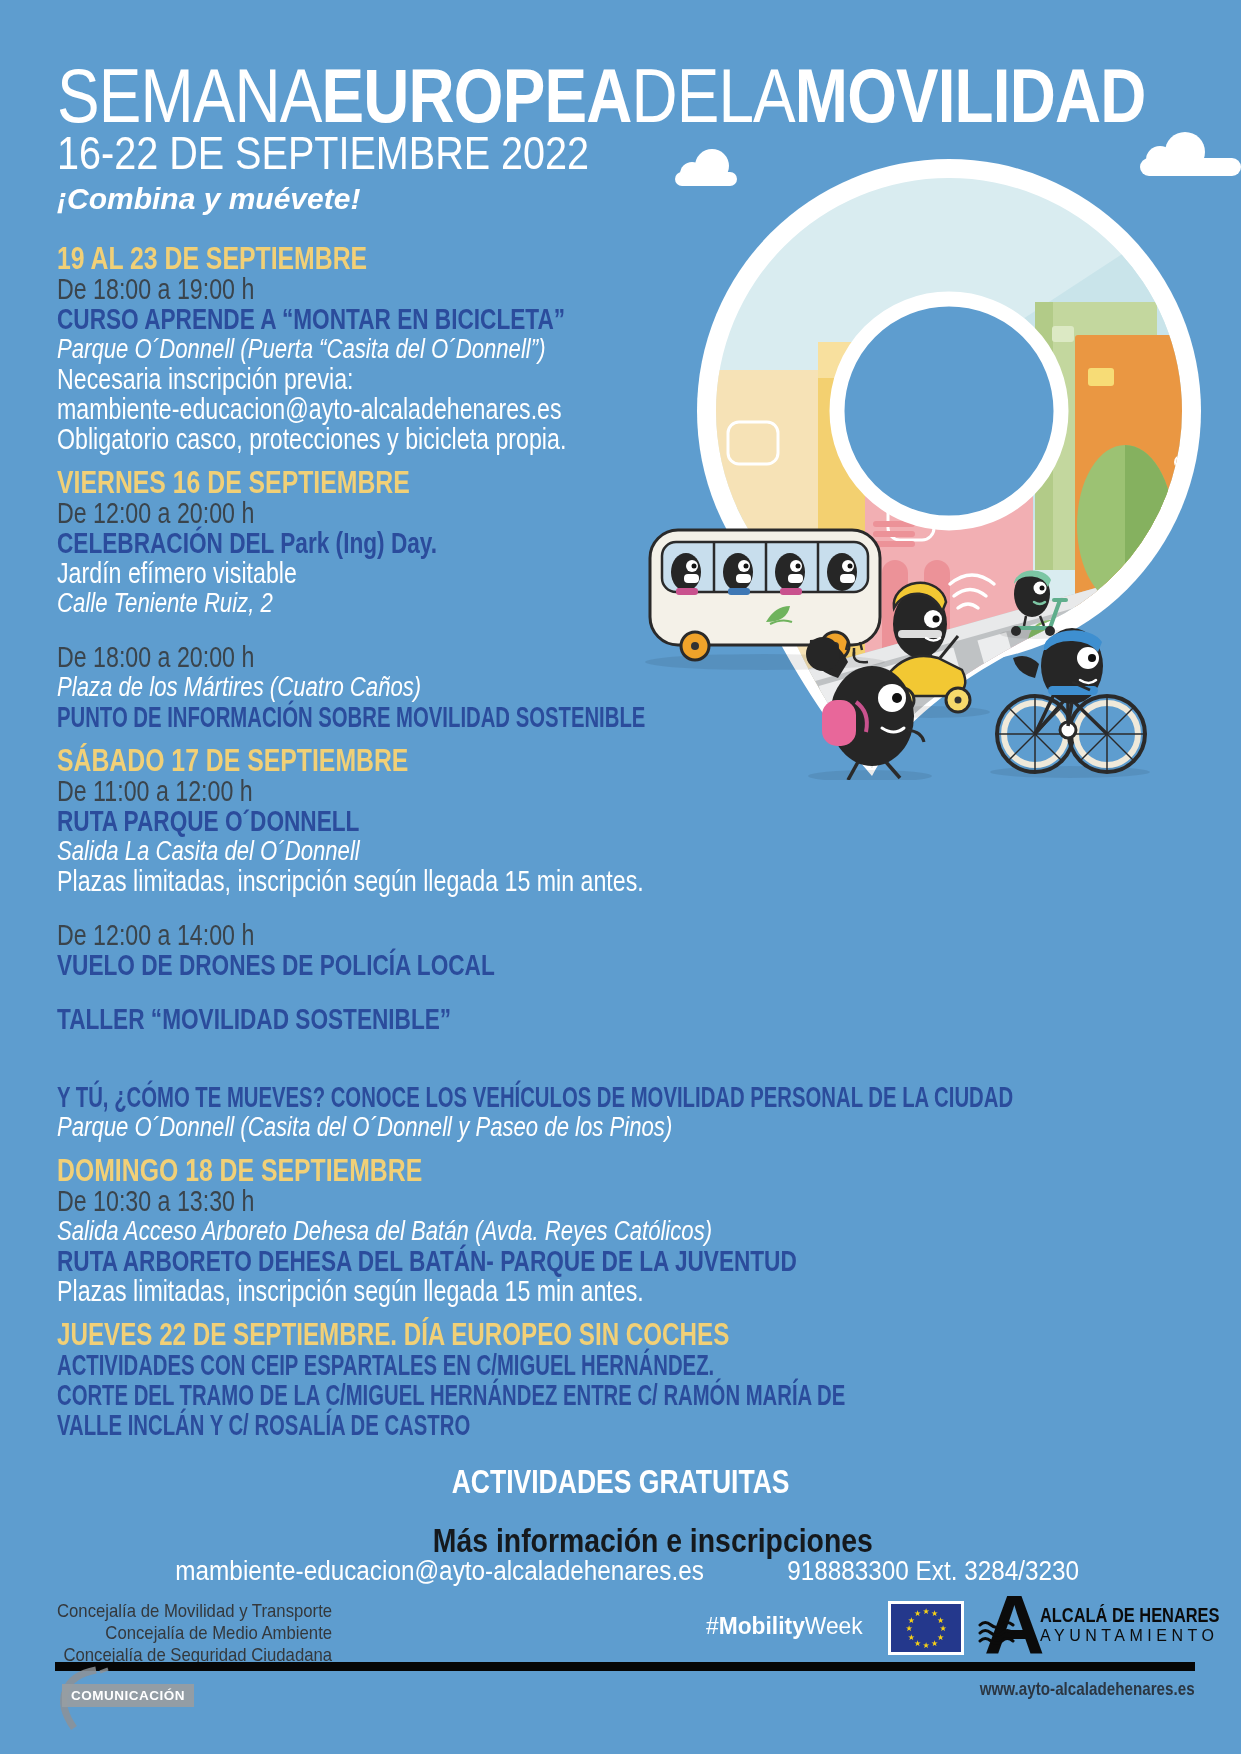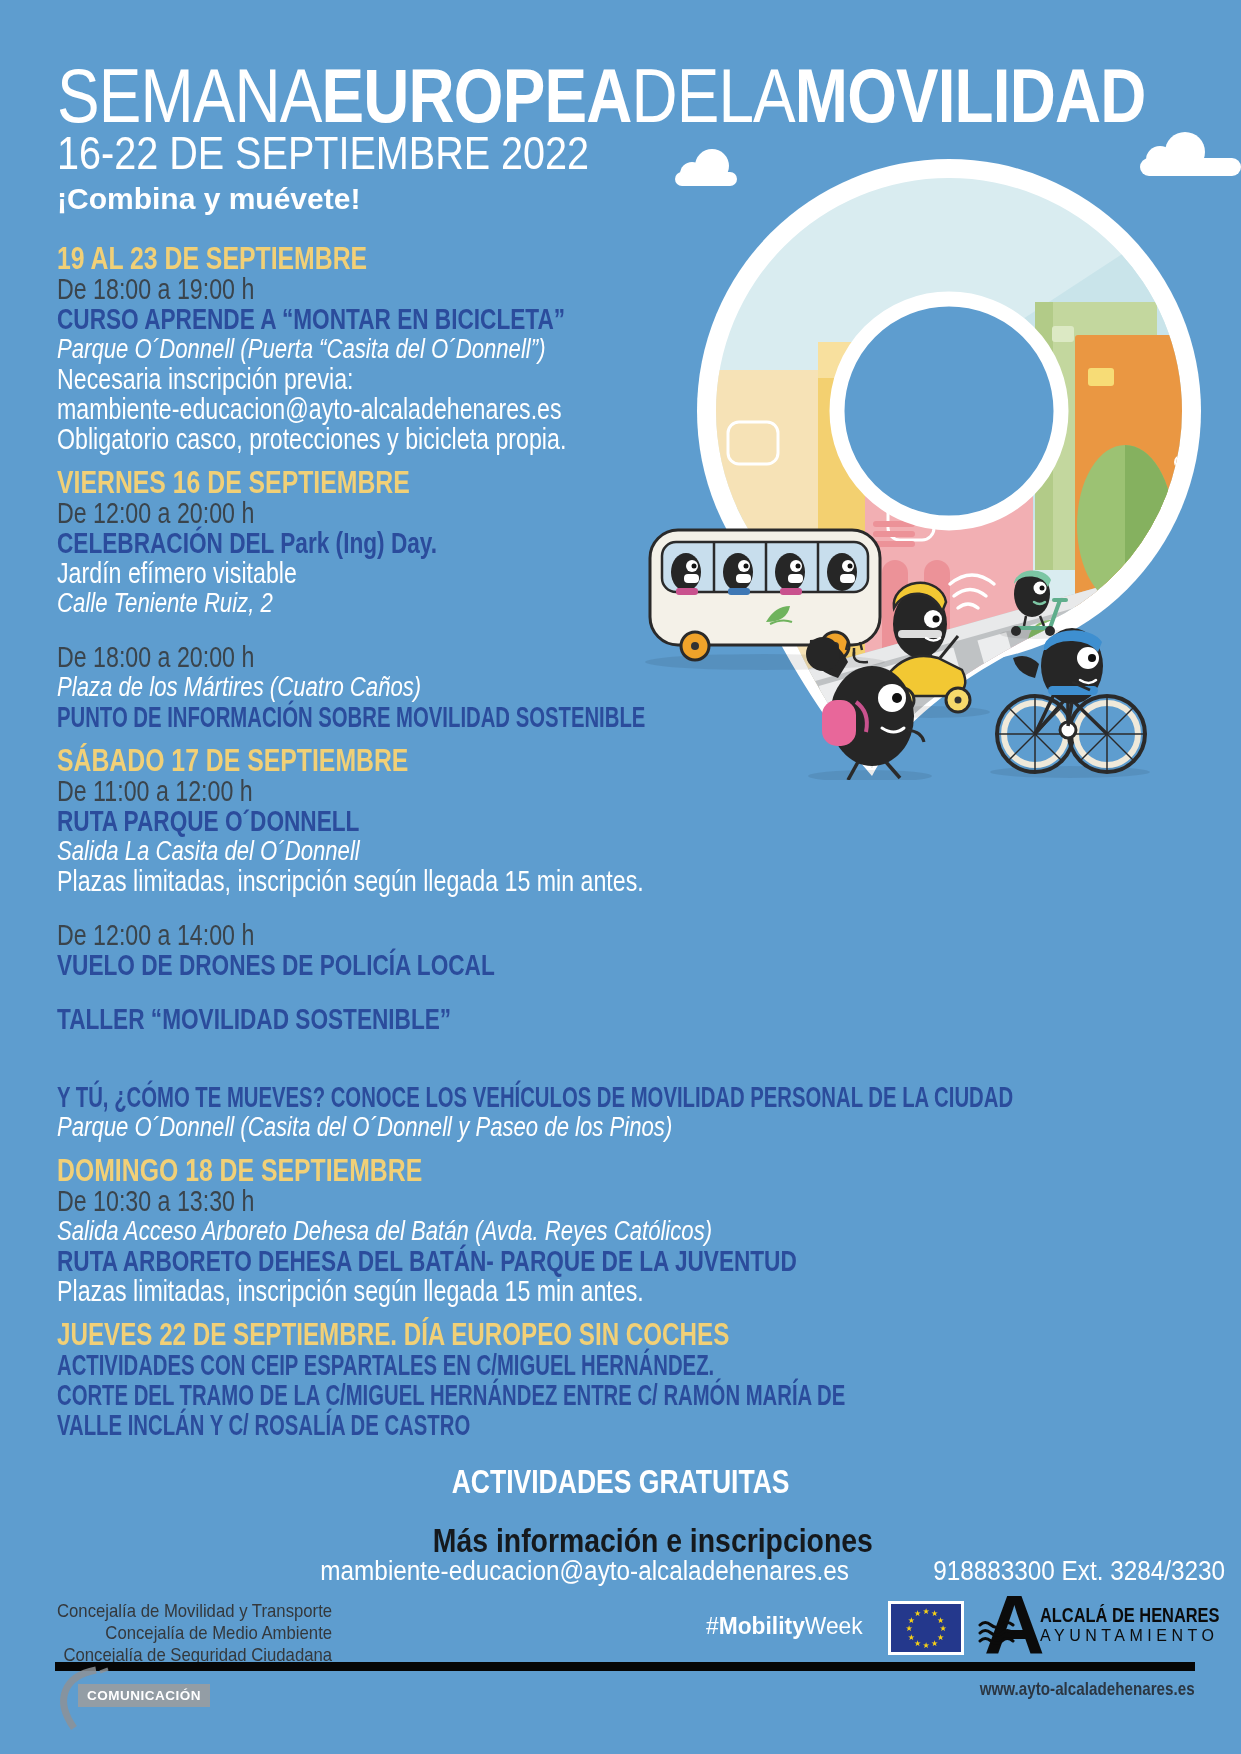--- a/index.html
+++ b/index.html
@@ -6,21 +6,21 @@
   body{font-family:"Liberation Sans",sans-serif;background:#444;}
   .poster{position:relative;width:1241px;height:1754px;background:#5E9DCF;overflow:hidden;}
 
   
   .title{position:absolute;left:57px;top:58px;margin:0;color:#fff;font-size:76px;
          white-space:nowrap;transform:scaleX(.84);transform-origin:0 50%;letter-spacing:-1px;line-height:1;}
   .title .lt{font-weight:400;}
   .title .bd{font-weight:700;}
   .daterange{position:absolute;left:57px;top:130px;color:#fff;font-size:46px;font-weight:400;
          white-space:nowrap;transform:scaleX(.86);transform-origin:0 50%;line-height:1;}
-  .tagline{position:absolute;left:57px;top:184px;color:#fff;font-size:30px;font-weight:700;
+  .tagline{position:absolute;left:57px;top:184px;color:#fff;font-size:30px;font-weight:700;font-style:italic;
          white-space:nowrap;line-height:1;}
 
   
   .events{position:absolute;left:57px;top:244px;width:1150px;z-index:3;}
   .section{margin-bottom:14px;}
   .line{height:30px;white-space:nowrap;line-height:30px;}
   .line.gap{height:24px;}
   .line span{display:inline-block;transform-origin:0 50%;line-height:30px;vertical-align:top;}
   .day span{color:#F1D077;font-weight:700;font-size:31px;transform:scaleX(.8);}
   .day-cond span{color:#F1D077;font-weight:700;font-size:31px;transform:scaleX(.78);}
@@ -28,21 +28,21 @@
   .note span{color:#fff;font-size:29px;transform:scaleX(.8);}
   .loc span{color:#fff;font-size:27px;font-style:italic;transform:scaleX(.82);}
   .title-line span{color:#2B4C9C;font-weight:700;font-size:29px;transform:scaleX(.78);}
   .title-cond span{color:#2B4C9C;font-weight:700;font-size:29px;transform:scaleX(.7);}
 
   
   .free{position:absolute;left:0;top:1462px;width:100%;text-align:center;z-index:3;}
   .free span{display:inline-block;color:#fff;font-weight:700;font-size:34px;transform:scaleX(.78);white-space:nowrap;}
   .masinfo{position:absolute;left:0;top:1522px;width:100%;text-align:center;z-index:3;padding-left:32px;}
   .masinfo span{display:inline-block;color:#15191D;font-weight:700;font-size:33px;transform:scaleX(.86);white-space:nowrap;}
-  .contact{position:absolute;left:0;top:1556px;width:100%;text-align:right;z-index:3;}
+  .contact{position:absolute;left:0;top:1556px;width:100%;text-align:center;z-index:3;}
   .contact span{display:inline-block;color:#fff;font-size:27px;transform:scaleX(.9);white-space:nowrap;}
   .contact .phone{margin-left:34px;}
 
   
   .departments{position:absolute;left:57px;top:1600px;z-index:3;text-align:right;}
   .departments div{color:#34383C;font-size:19px;line-height:22px;white-space:nowrap;
        transform:scaleX(.88);transform-origin:0 50%;}
   .hashtag{position:absolute;left:706px;top:1612px;color:#fff;font-size:24px;white-space:nowrap;z-index:3;
        transform:scaleX(.95);transform-origin:0 50%;}
   .hashtag .b{font-weight:700;}
@@ -51,21 +51,21 @@
   .biga{position:relative;font-weight:700;font-size:84px;line-height:66px;color:#0B0B0B;width:56px;}
   .biga svg{position:absolute;left:-6px;top:28px;}
   .logotext{padding-top:12px;}
   .logoname{color:#0B0B0B;font-weight:700;font-size:20px;white-space:nowrap;transform:scaleX(.82);transform-origin:0 50%;line-height:22px;}
   .logosub{color:#0B0B0B;font-size:16px;letter-spacing:4.5px;white-space:nowrap;line-height:20px;}
   .blackbar{position:absolute;left:55px;top:1662px;width:1140px;height:9px;background:#060606;z-index:3;}
   .url{position:absolute;right:46px;top:1678px;z-index:3;}
   .url span{display:inline-block;color:#2B3642;font-weight:700;font-size:19px;transform:scaleX(.8);transform-origin:100% 50%;white-space:nowrap;}
   .comu{position:absolute;left:50px;top:1666px;width:170px;height:70px;z-index:3;}
   .comu .badge{position:absolute;left:12px;top:18px;background:rgba(152,157,162,.92);color:#fff;
-       font-weight:700;font-size:13.5px;letter-spacing:.5px;padding:4px 9px;white-space:nowrap;margin-left:16px;}
+       font-weight:700;font-size:13.5px;letter-spacing:.5px;padding:4px 9px;white-space:nowrap;}
   .comu svg{position:absolute;left:0;top:0;}
 
   
   .pinwrap{position:absolute;left:620px;top:130px;width:621px;height:650px;z-index:1;}
 </style>
 </head>
 <body>
 
 <div class="poster">
 

